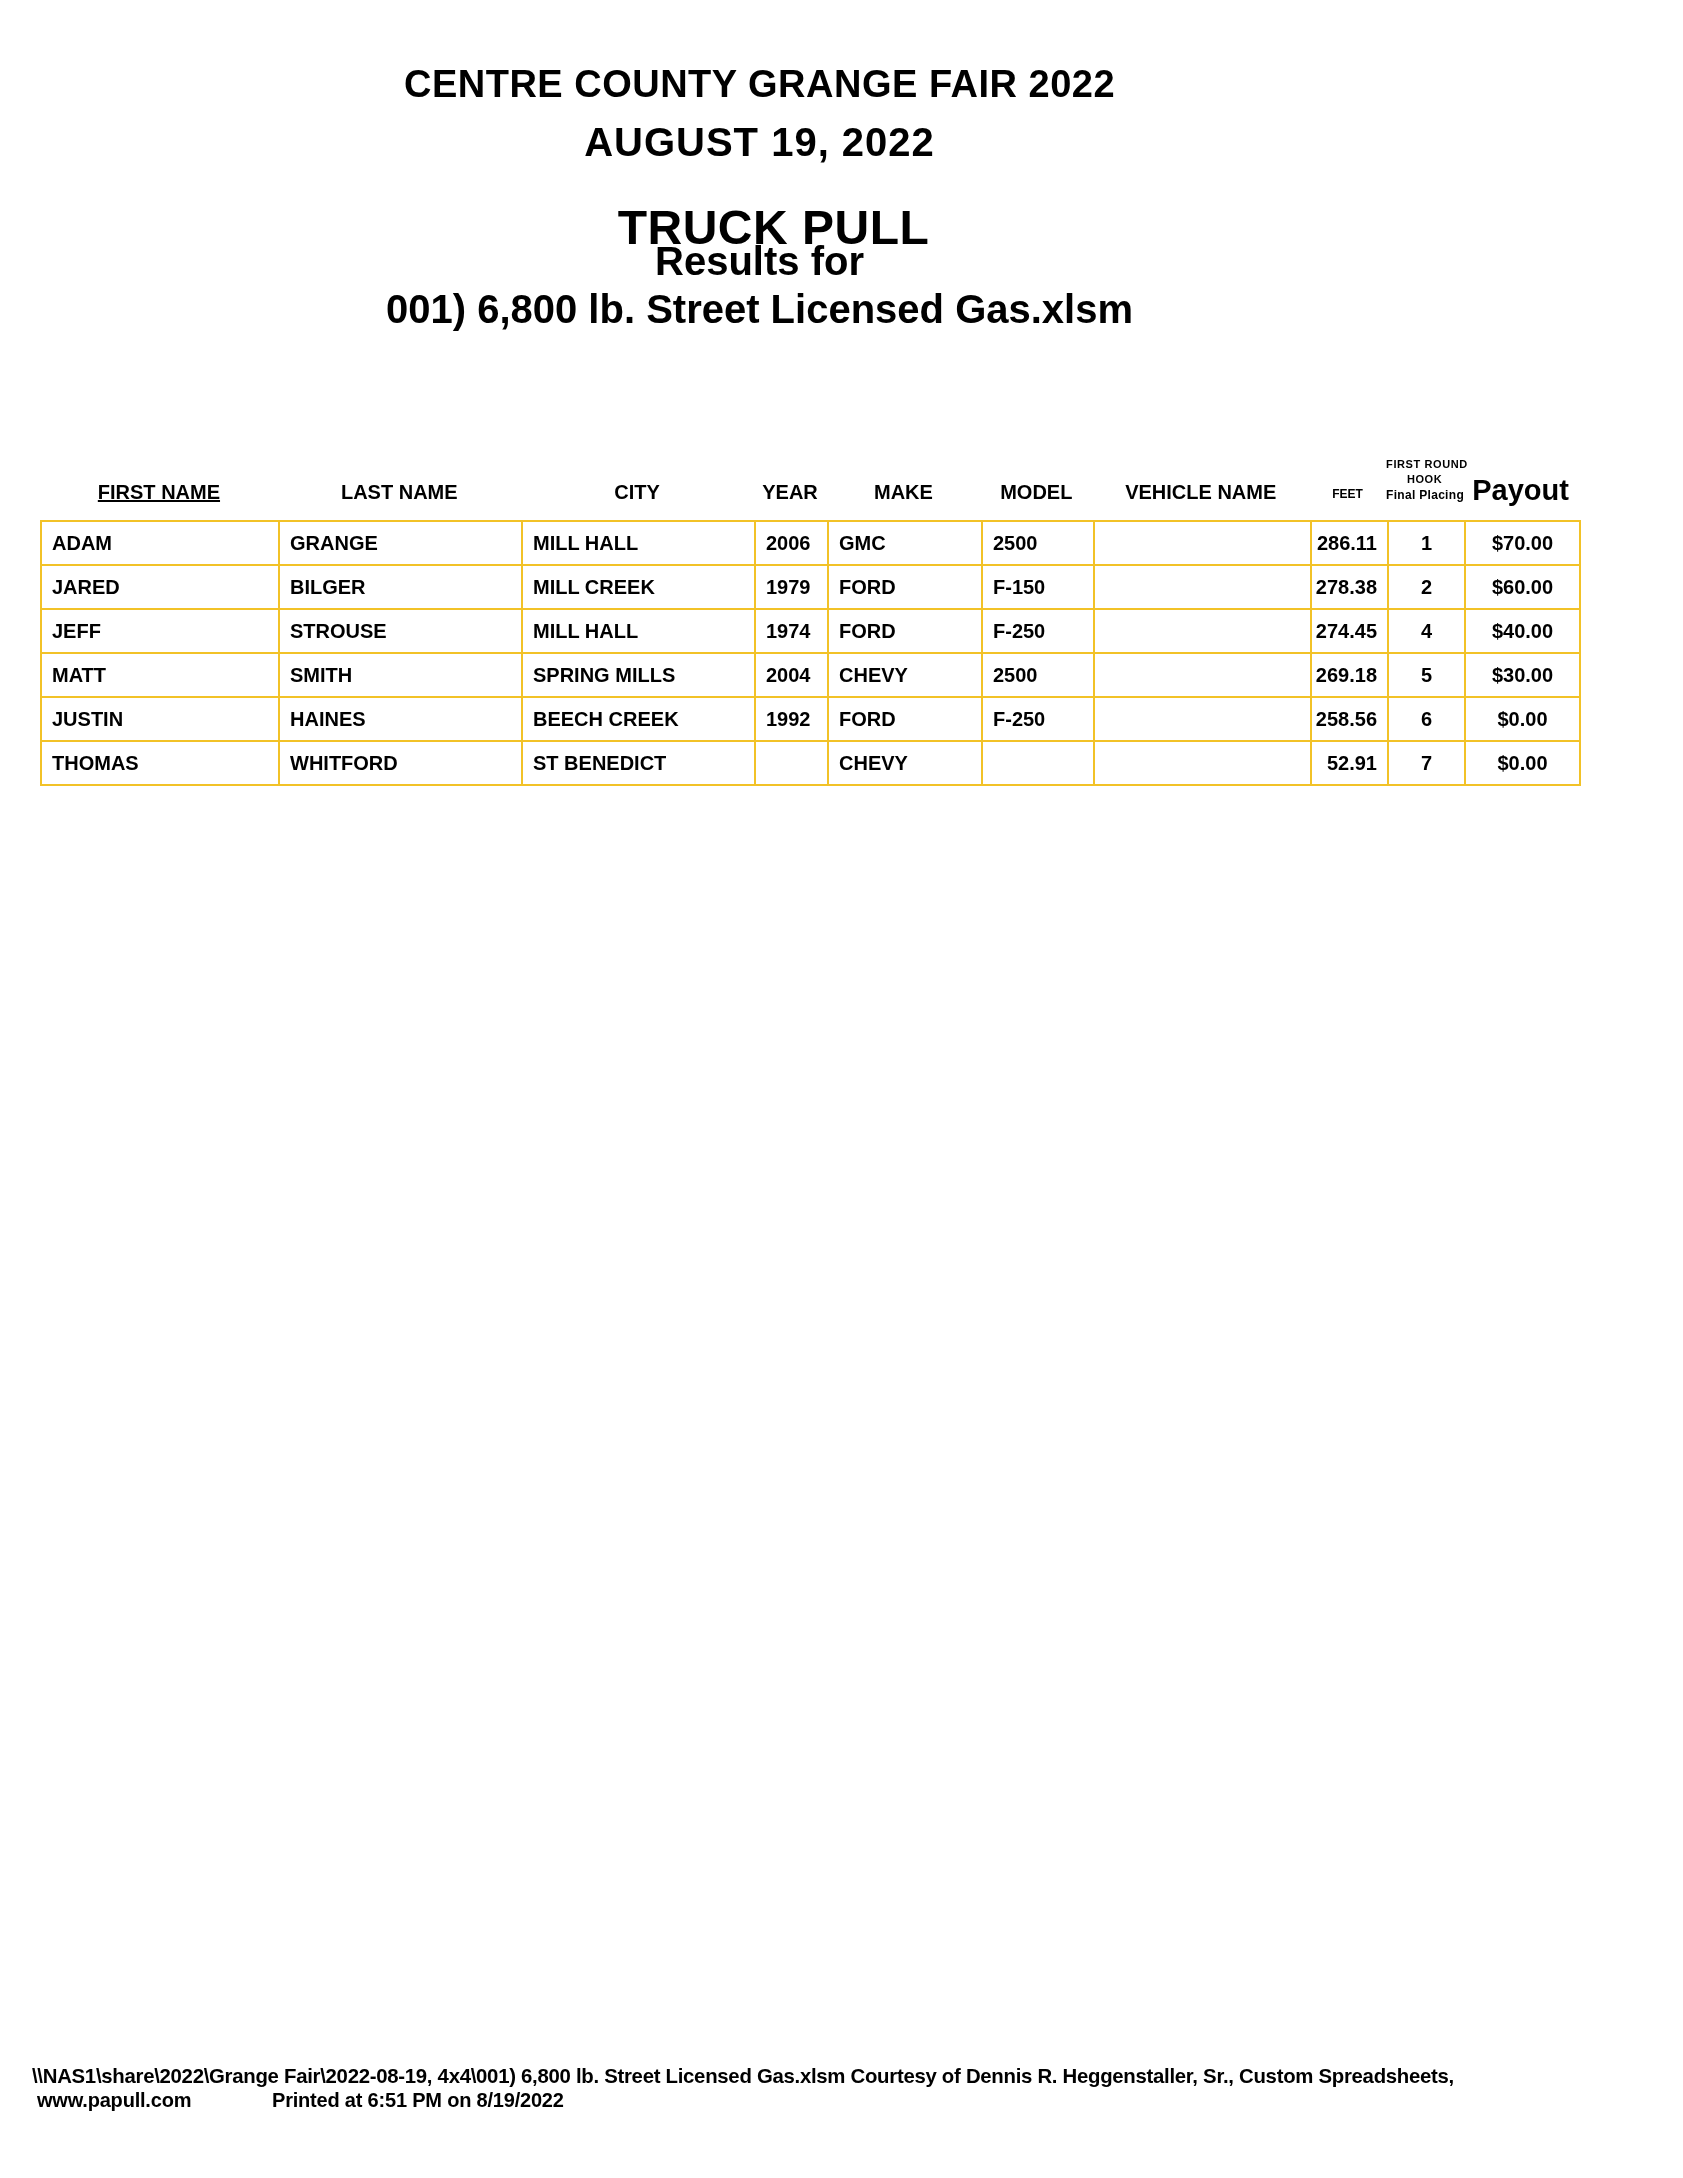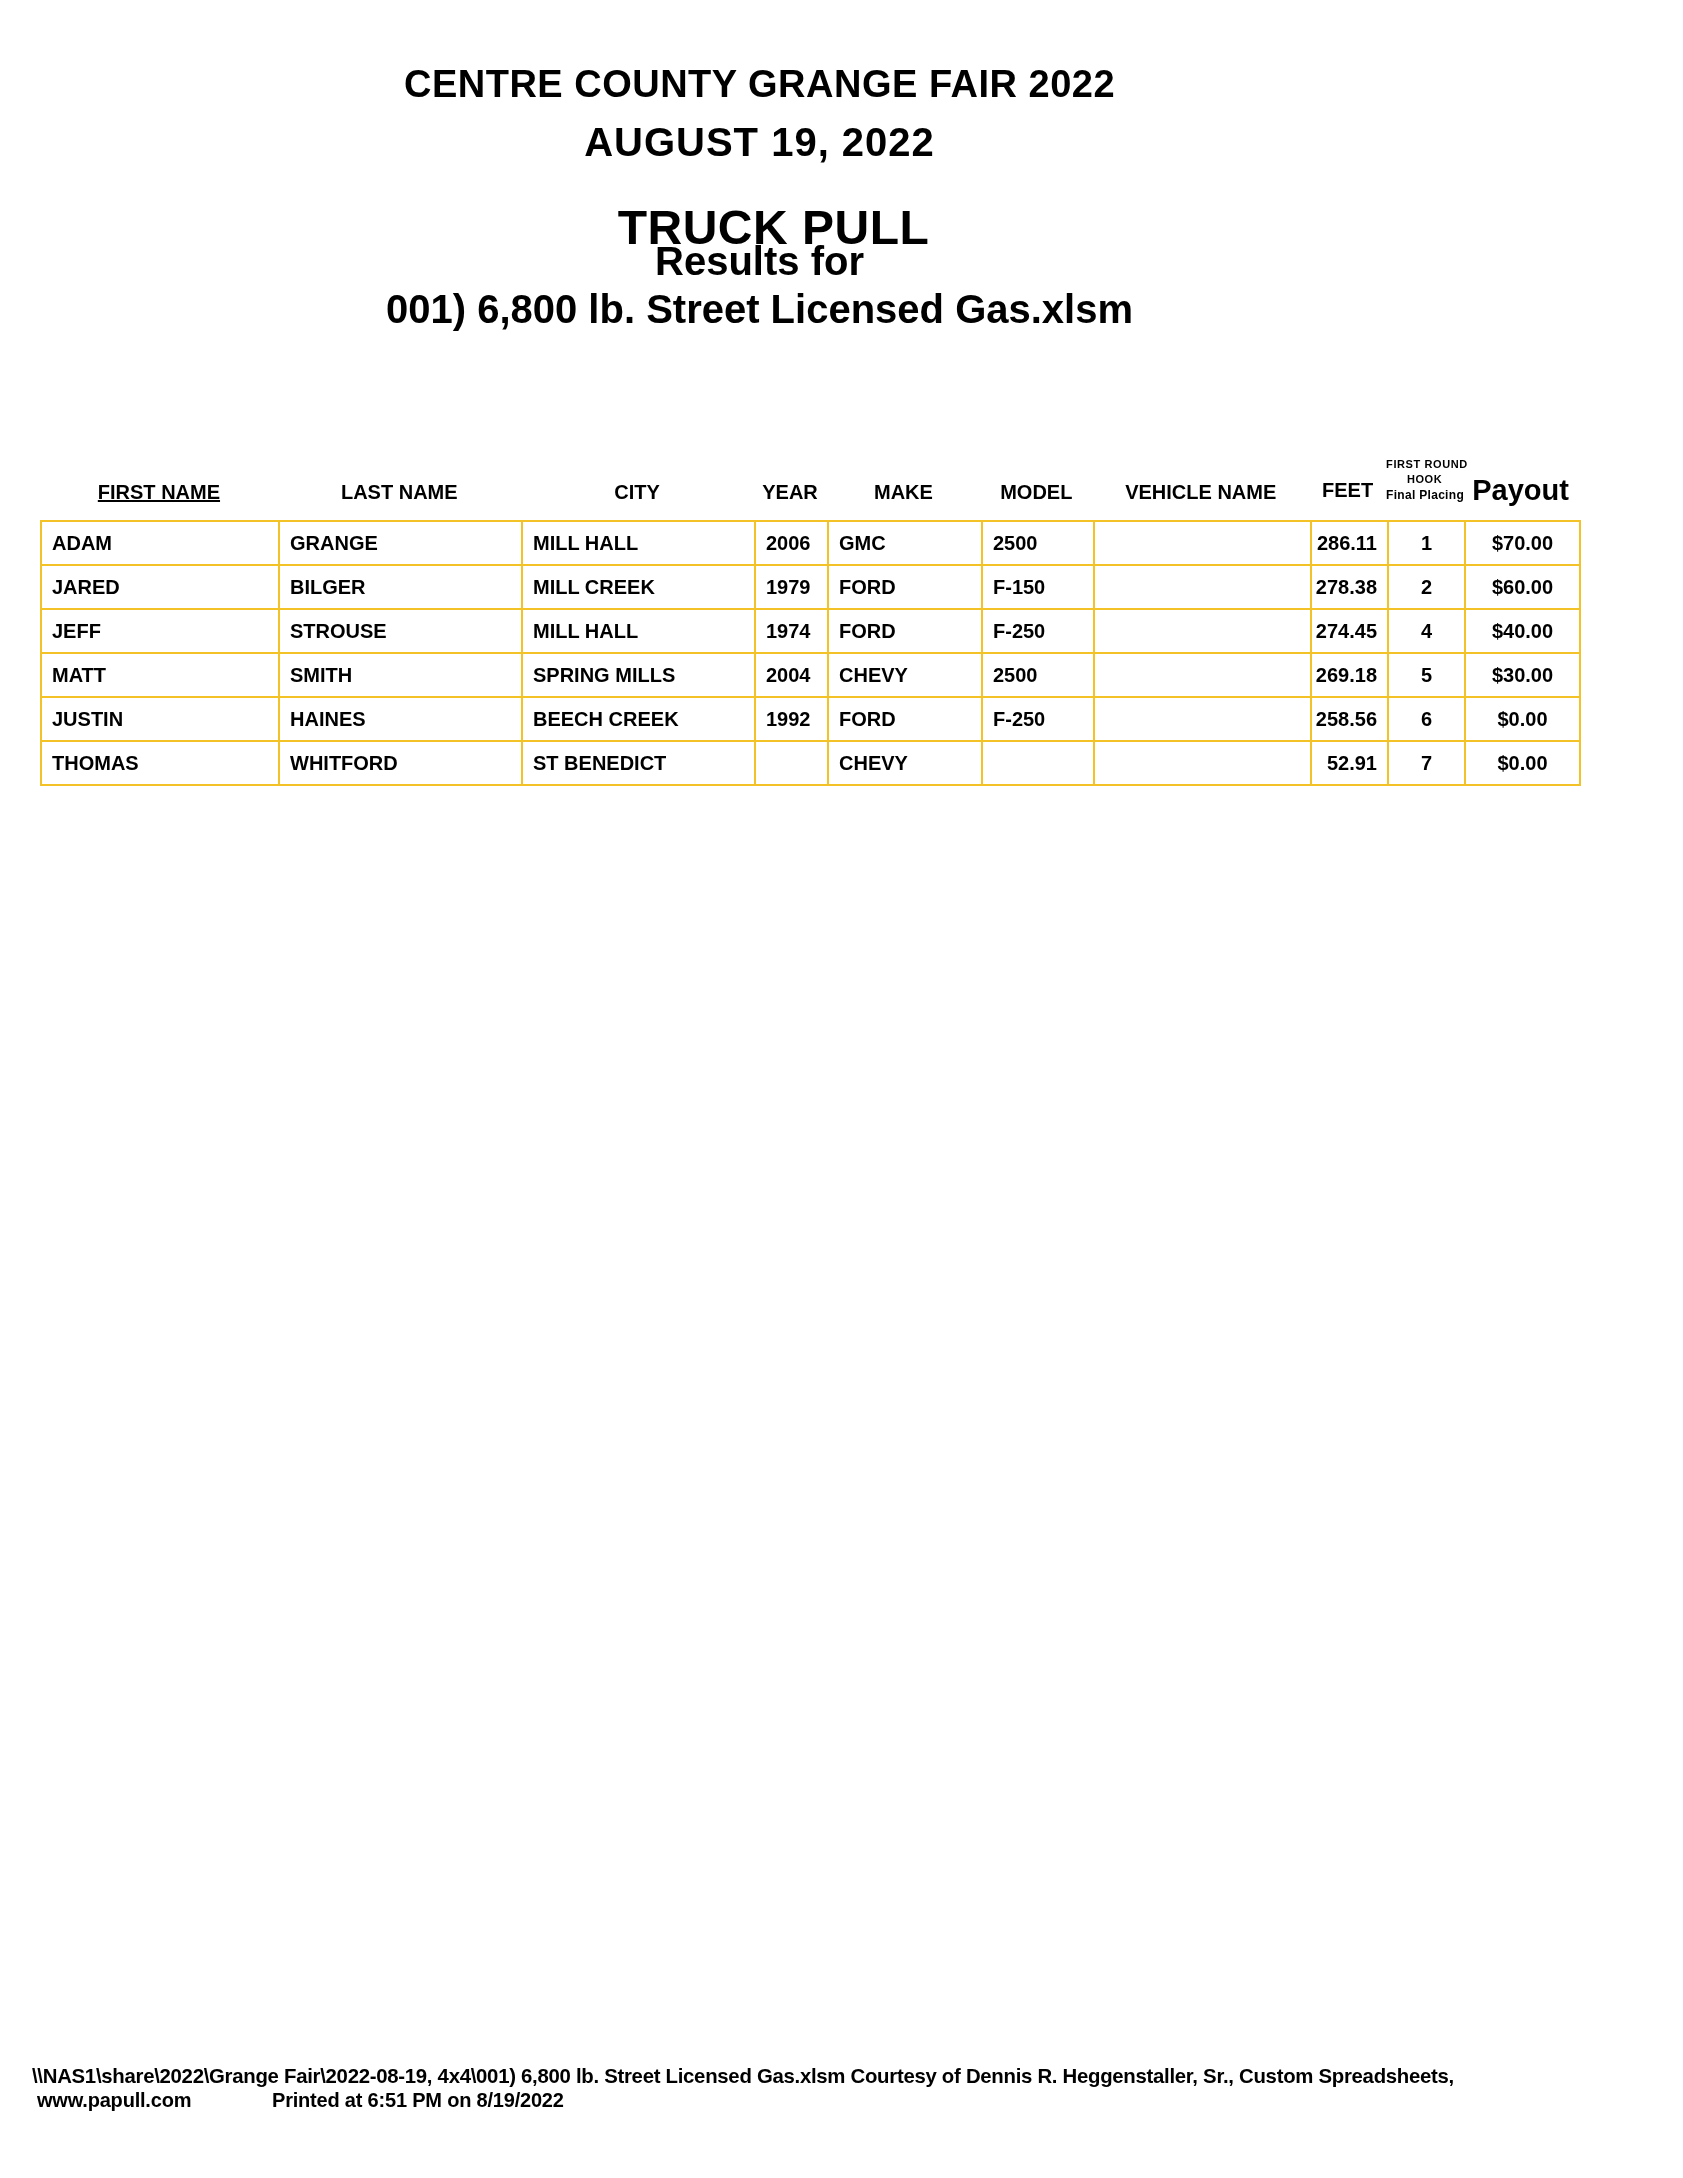--- a/index.html
+++ b/index.html
@@ -59,21 +59,21 @@
   .w1  { width: 238px; text-decoration: underline; }
   .w2  { width: 243px; margin-top: 40px; }
   .w3  { width: 233px; margin-top: 25px; }
   .w4  { width: 73px;  }
   .w5  { width: 154px; }
   .w6  { width: 112px; }
   .w7  { width: 217px; }
   .w8  { width: 77px;  }
   .w9  { width: 77px;  }
   .w10 { width: 115px; }
-  .col-h.feet-h { font-size: 20px; padding-bottom: 5px; }
+  .col-h.feet-h { font-size: 12px; padding-bottom: 5px; }
   .hook-stack { padding-bottom: 2px; }
   .hook-stack .hk1, .hook-stack .hk2 {
     font-size: 11px; line-height: 15px; letter-spacing: 0.6px; font-weight: bold;
   }
   .hook-stack .hk3 {
     font-size: 12px; line-height: 16px; letter-spacing: 0.3px; font-weight: bold;
   }
   .col-h.payout-h { font-size: 29px; padding-bottom: 0; }
 
   

